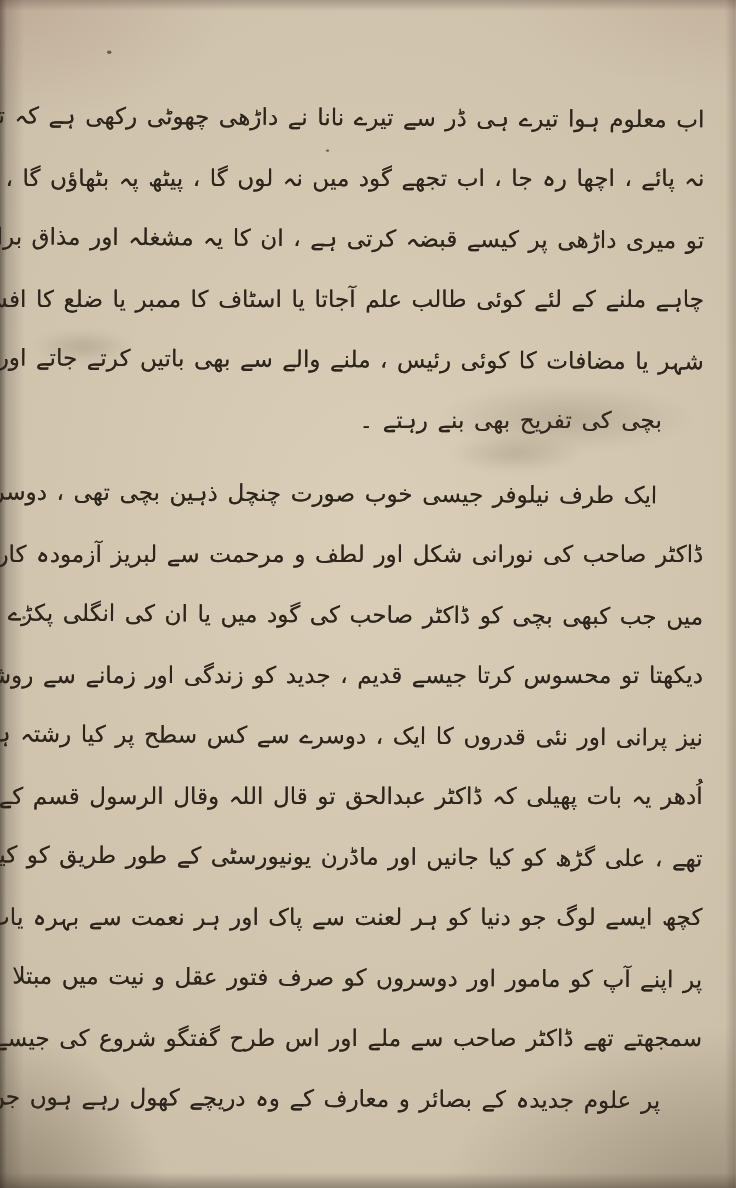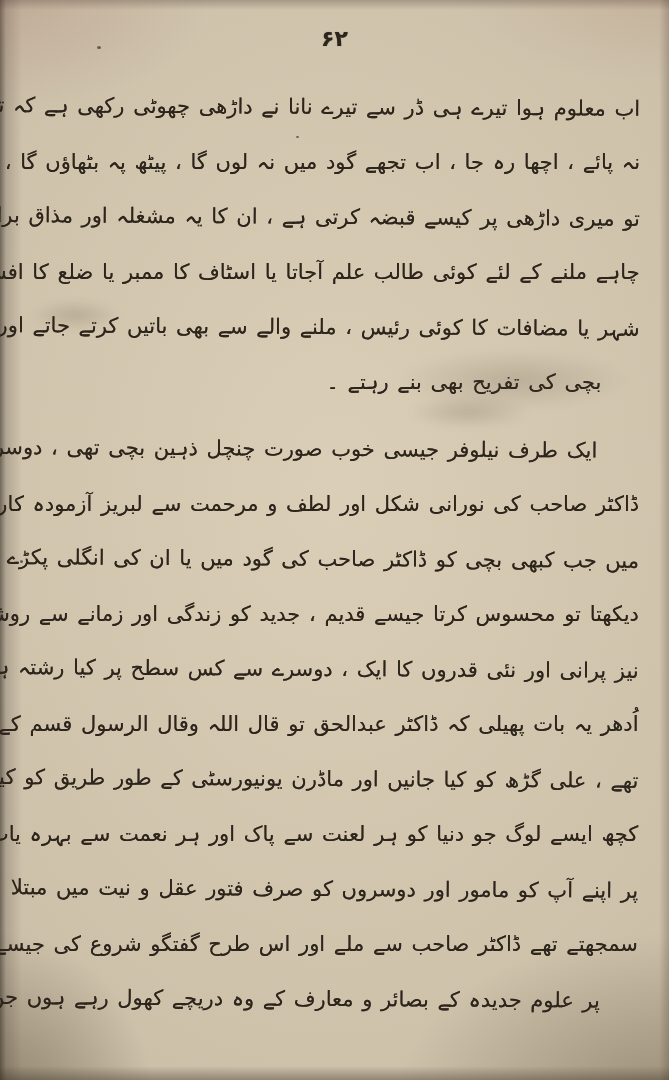--- a/index.html
+++ b/index.html
@@ -101,21 +101,20 @@
     border-radius: 50%;
   }
   .speck.p1 { top: 46px;  left: 97px;  width: 4px; height: 3px; }
   .speck.p2 { top: 136px; left: 296px; width: 3px; height: 2px; }
   .speck.p3 { top: 560px; left: 20px;  width: 3px; height: 3px; }
 </style>
 </head>
 <body>
 
 <div class="scan">
-  <div class="page-number">۶۲</div>
 
   <div class="text-block">
       <div class="paragraph">
         <div class="line">اب معلوم ہوا تیرے ہی ڈر سے تیرے نانا نے داڑھی چھوٹی رکھی ہے کہ تو کھینچ</div>
         <div class="line">نہ پائے ، اچھا رہ جا ، اب تجھے گود میں نہ لوں گا ، پیٹھ پہ بٹھاؤں گا ، پھر دیکھوں</div>
         <div class="line">تو میری داڑھی پر کیسے قبضہ کرتی ہے ، ان کا یہ مشغلہ اور مذاق برابر جاری رہتا</div>
         <div class="line">چاہے ملنے کے لئے کوئی طالب علم آجاتا یا اسٹاف کا ممبر یا ضلع کا افسر یا</div>
         <div class="line">شہر یا مضافات کا کوئی رئیس ، ملنے والے سے بھی باتیں کرتے جاتے اور</div>
         <div class="line last">بچی کی تفریح بھی بنے رہتے ۔</div>
       </div>

